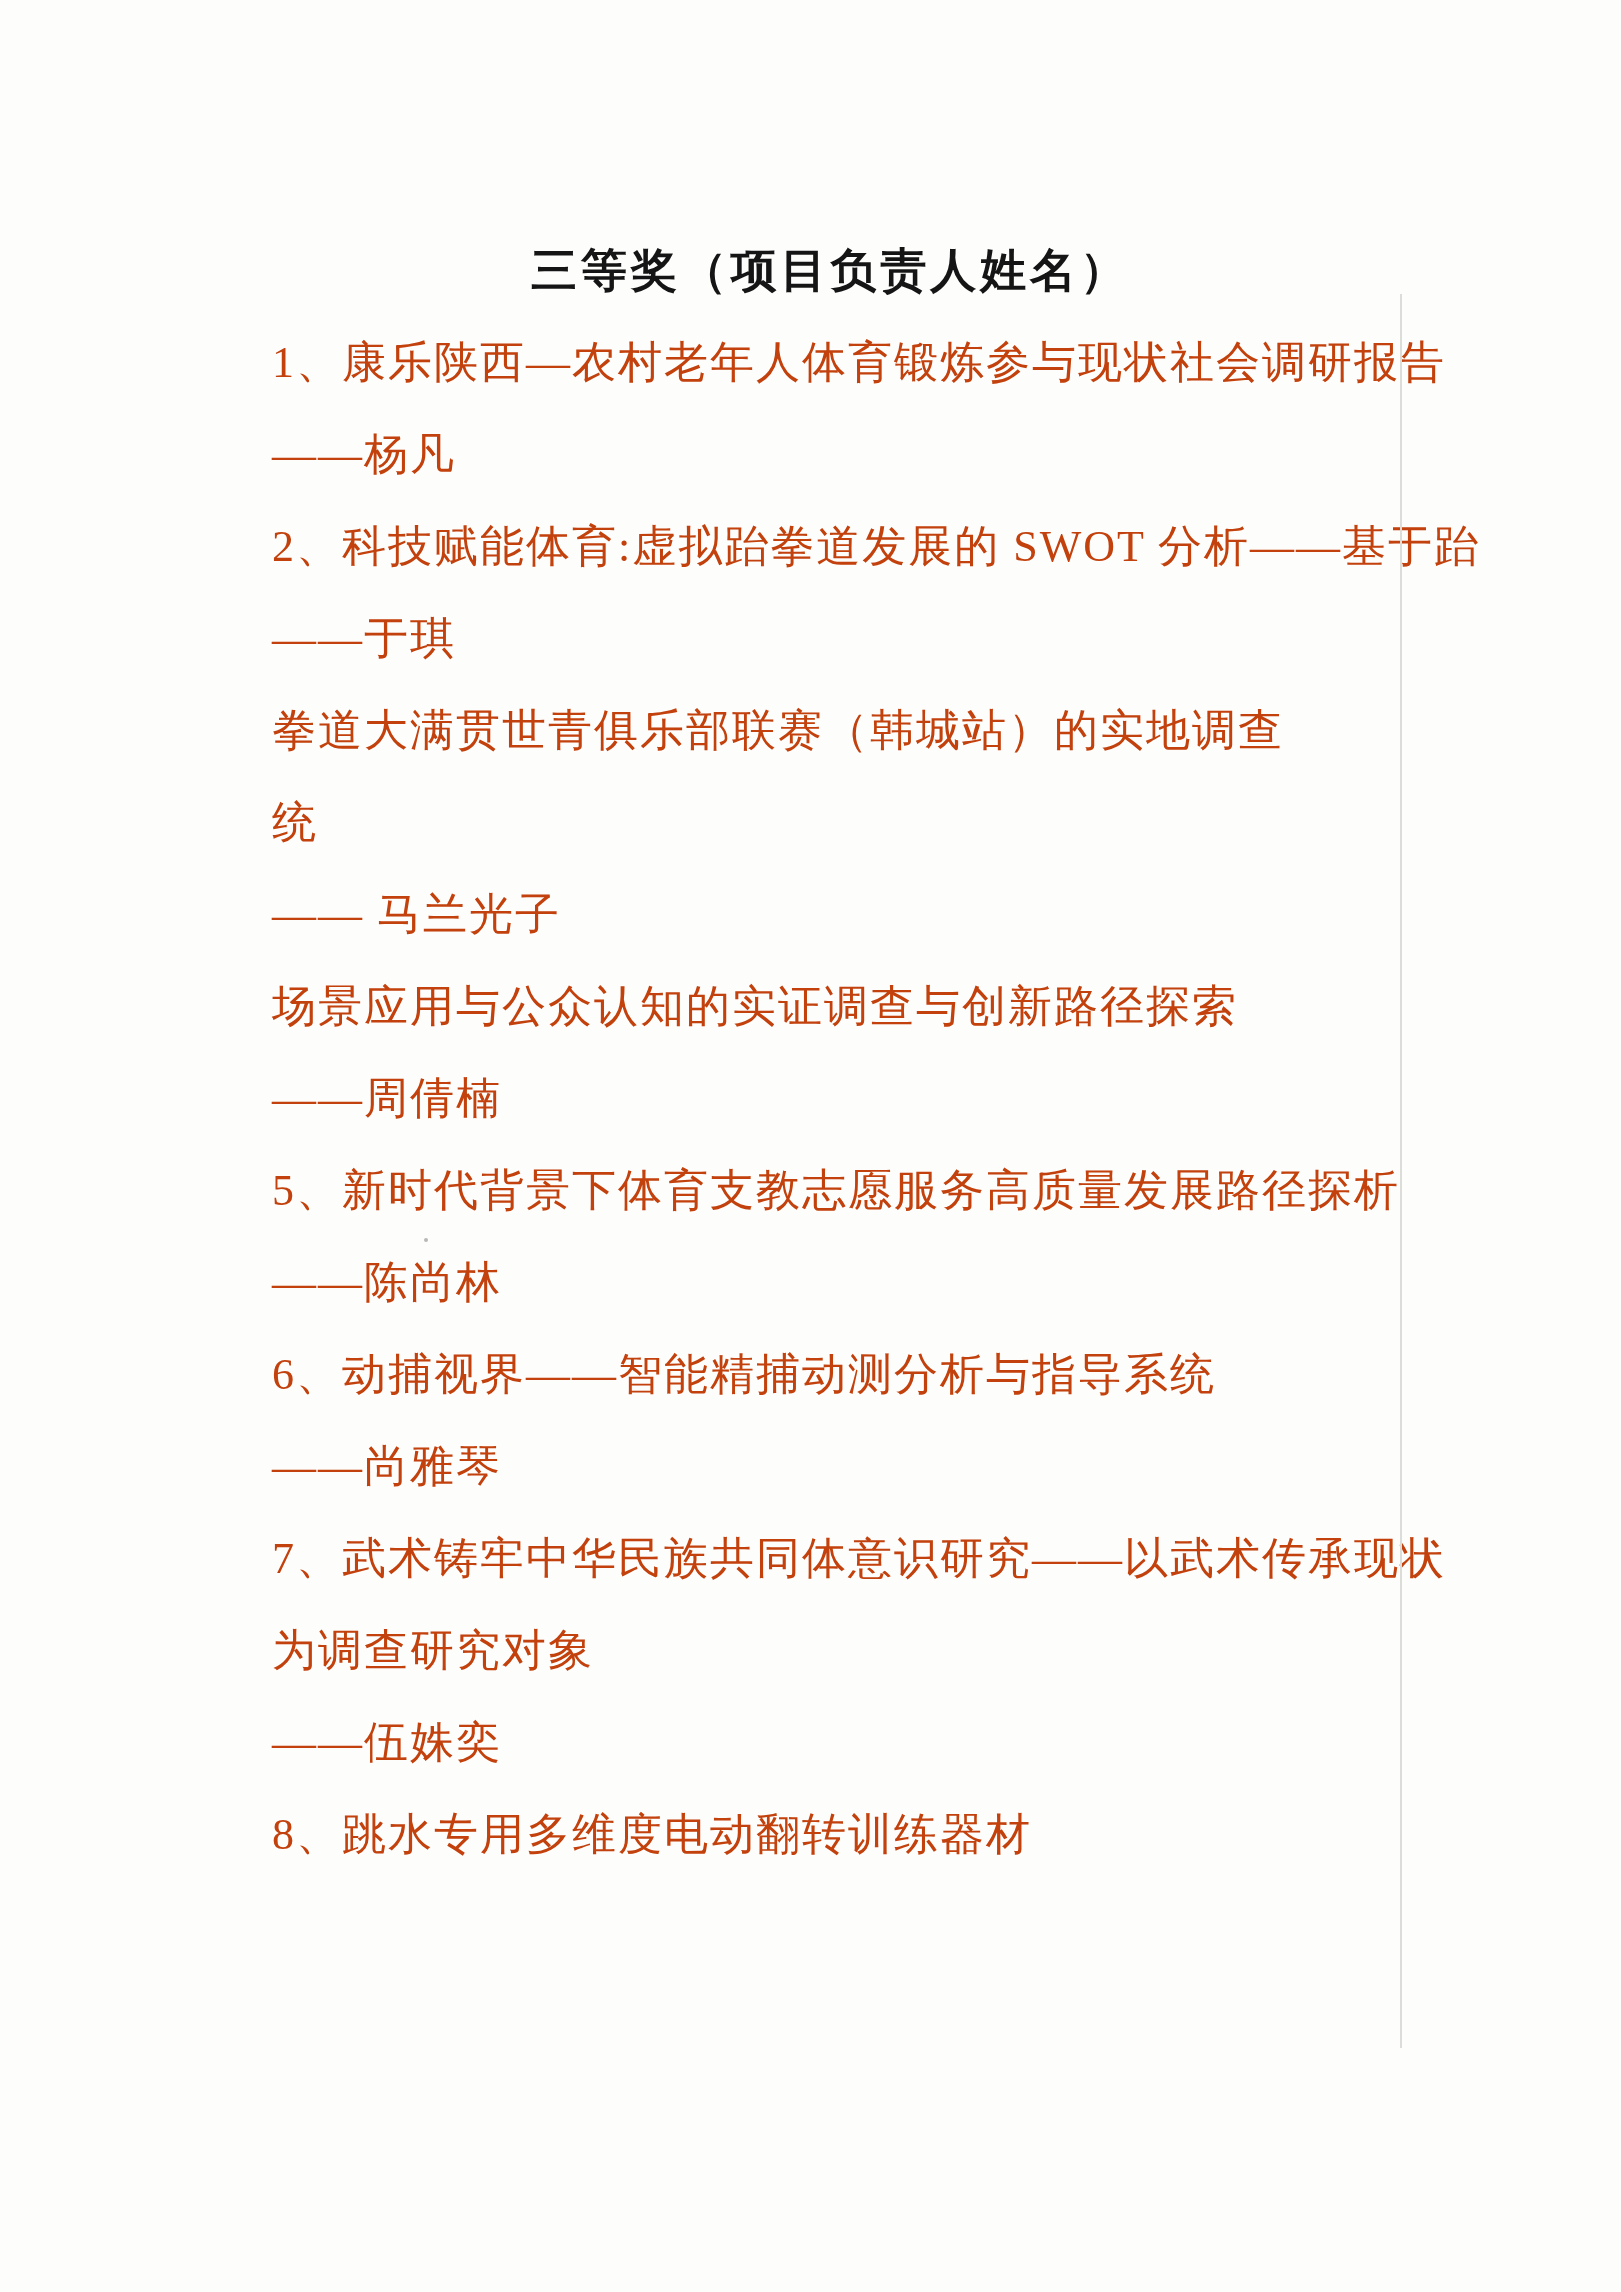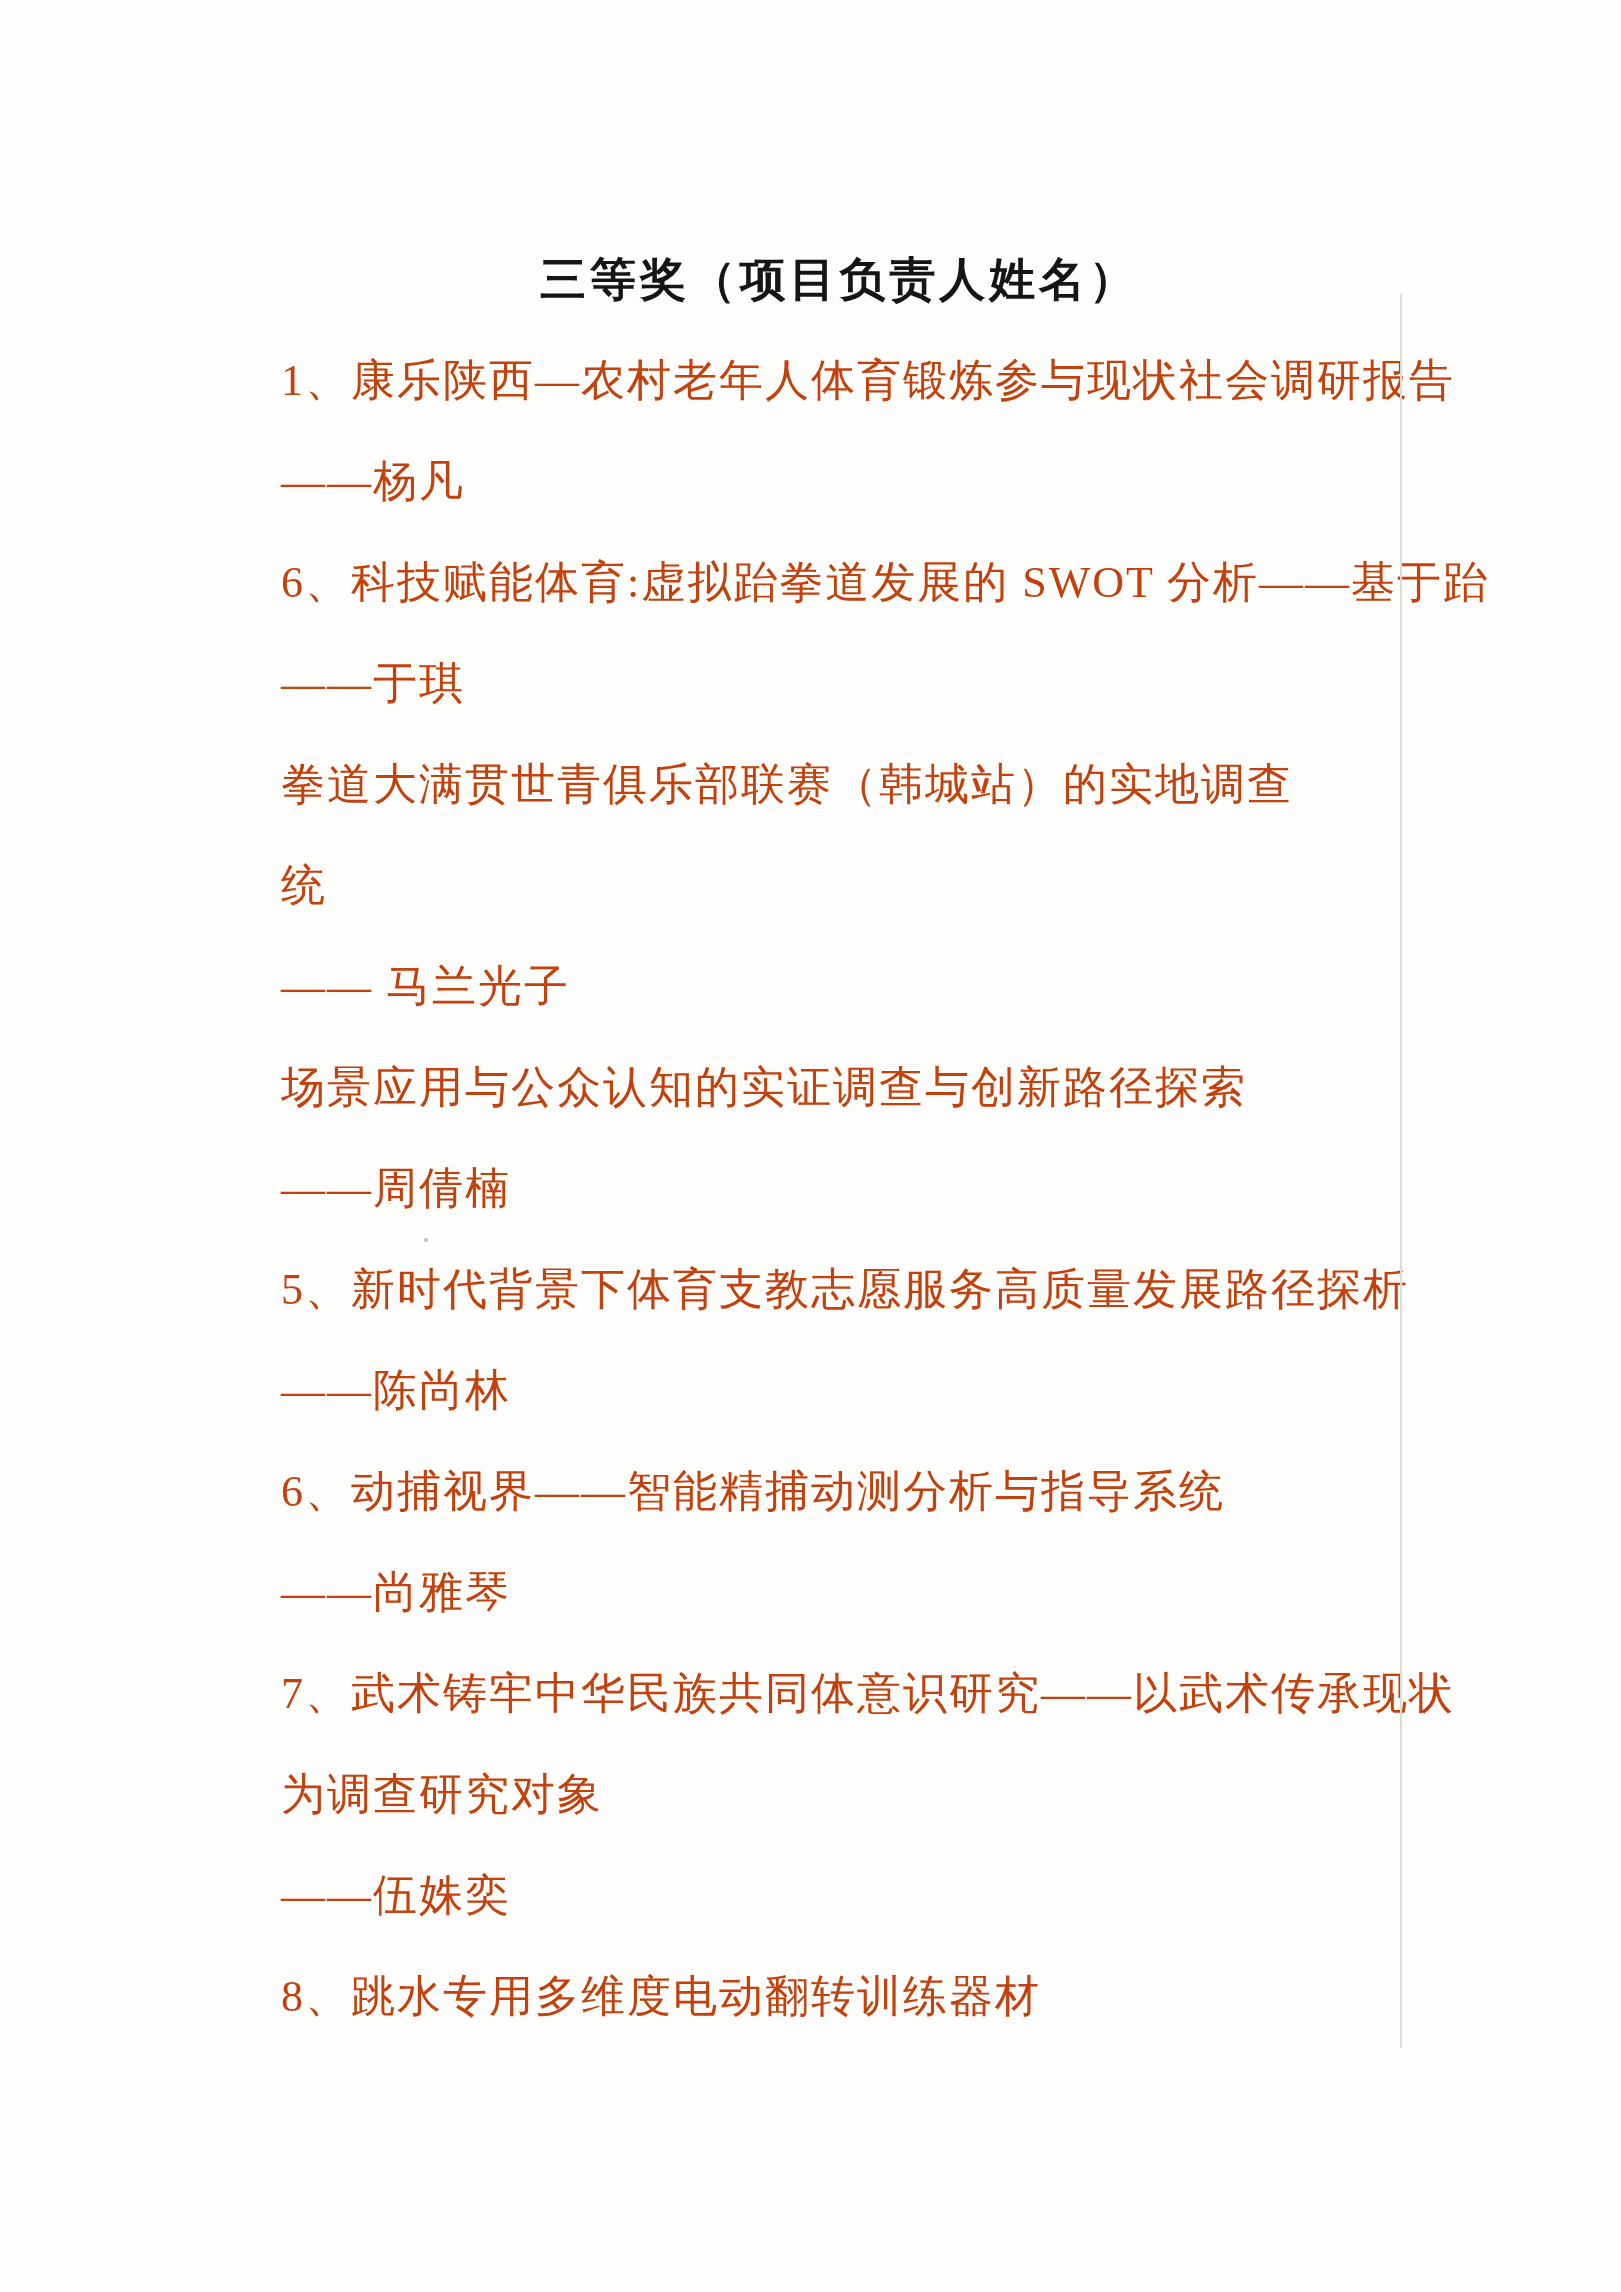--- a/index.html
+++ b/index.html
@@ -16,21 +16,21 @@
     font-family: "Liberation Serif", "DejaVu Serif", serif;
     color: #1e1e1e;
   }
   .content {
     position: absolute;
     left: 267px;
     top: 222px;
     width: 1147px;
   }
   .content p, .content h1 {
-    margin: 14px;
+    margin: 5px;
     padding: 0;
     white-space: nowrap;
   }
   .heading {
     font-size: 46px;
     font-weight: 700;
     line-height: 87px;
     text-align: center;
     letter-spacing: 3.9px;
     width: 1117px;
@@ -66,21 +66,21 @@
 </head>
 <body>
 
 <div class="page">
   <div class="content">
     <h1 class="heading">三等奖（项目负责人姓名）</h1>
 
     <p class="body-line">1、康乐陕西—农村老年人体育锻炼参与现状社会调研报告</p>
     <p class="body-line">——杨凡</p>
 
-    <p class="body-line">6、科技赋能体育:虚拟跆拳道发展的 SWOT 分析——基于跆</p>
+    <p class="body-line">2、科技赋能体育:虚拟跆拳道发展的 SWOT 分析——基于跆</p>
     <p class="body-line">——于琪</p>
     <p class="body-line">拳道大满贯世青俱乐部联赛（韩城站）的实地调查</p>
 
     <p class="body-line">统</p>
     <p class="body-line">——  马兰光子</p>
 
     <p class="body-line">场景应用与公众认知的实证调查与创新路径探索</p>
     <p class="body-line">——周倩楠</p>
 
     <p class="body-line">5、新时代背景下体育支教志愿服务高质量发展路径探析</p>

